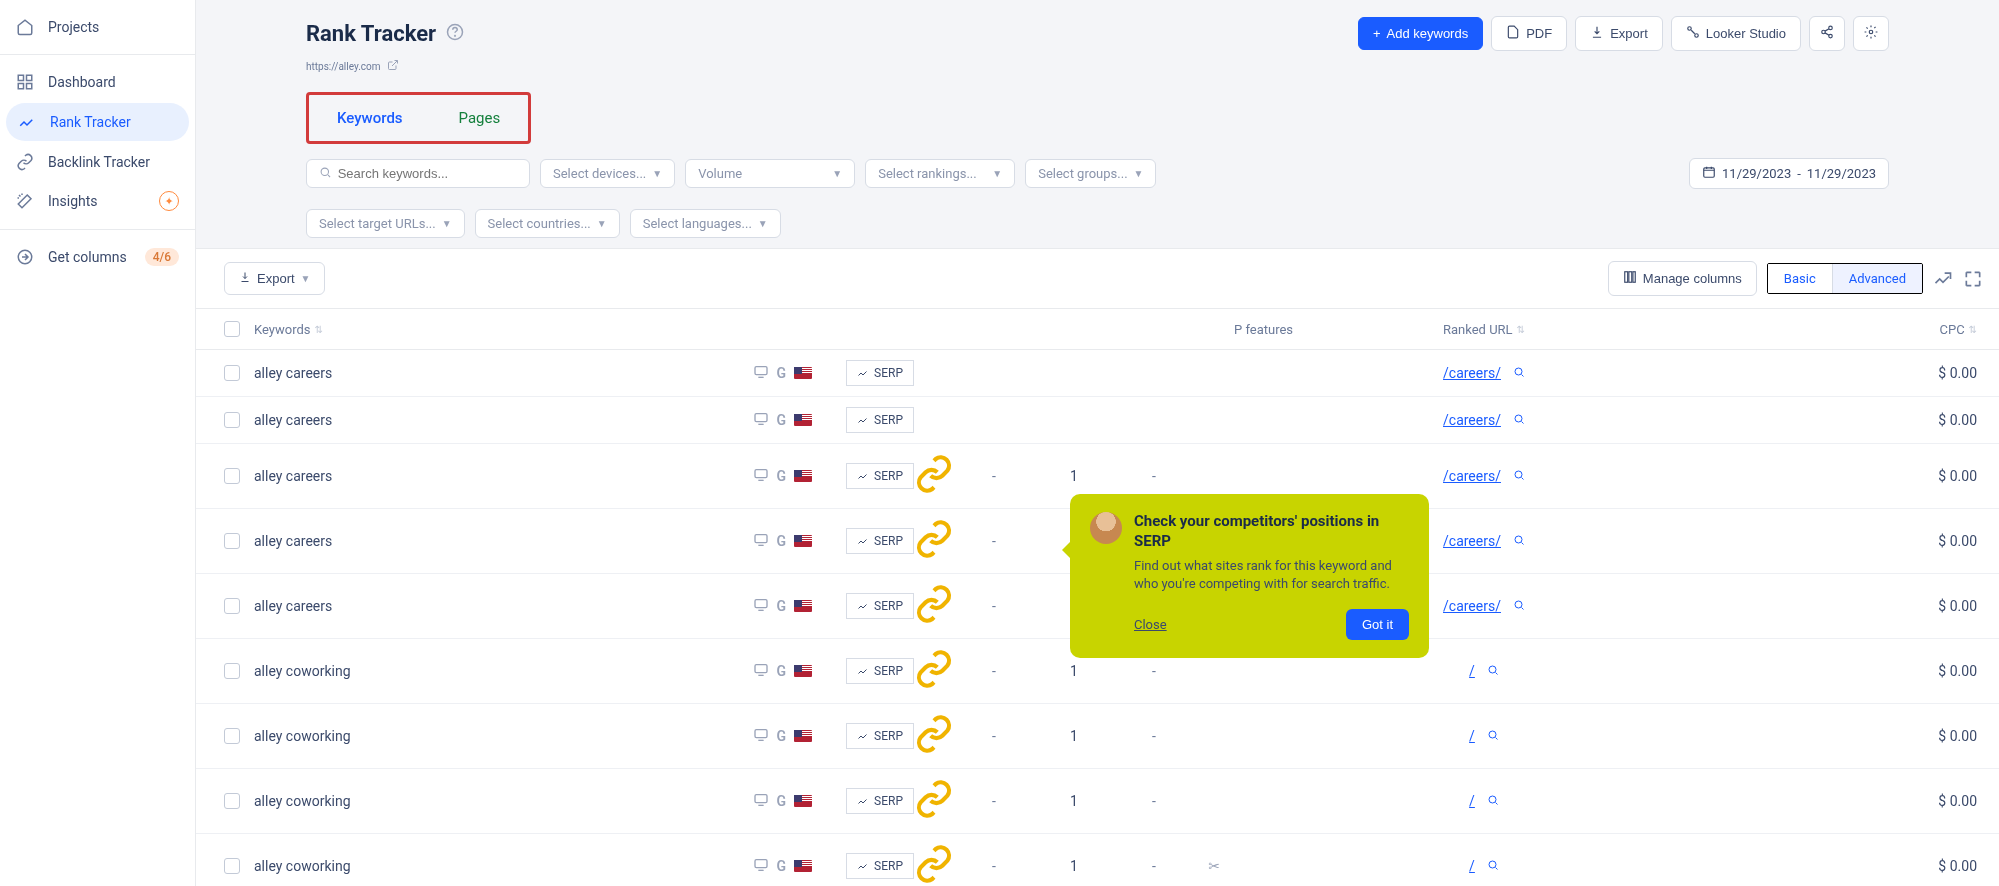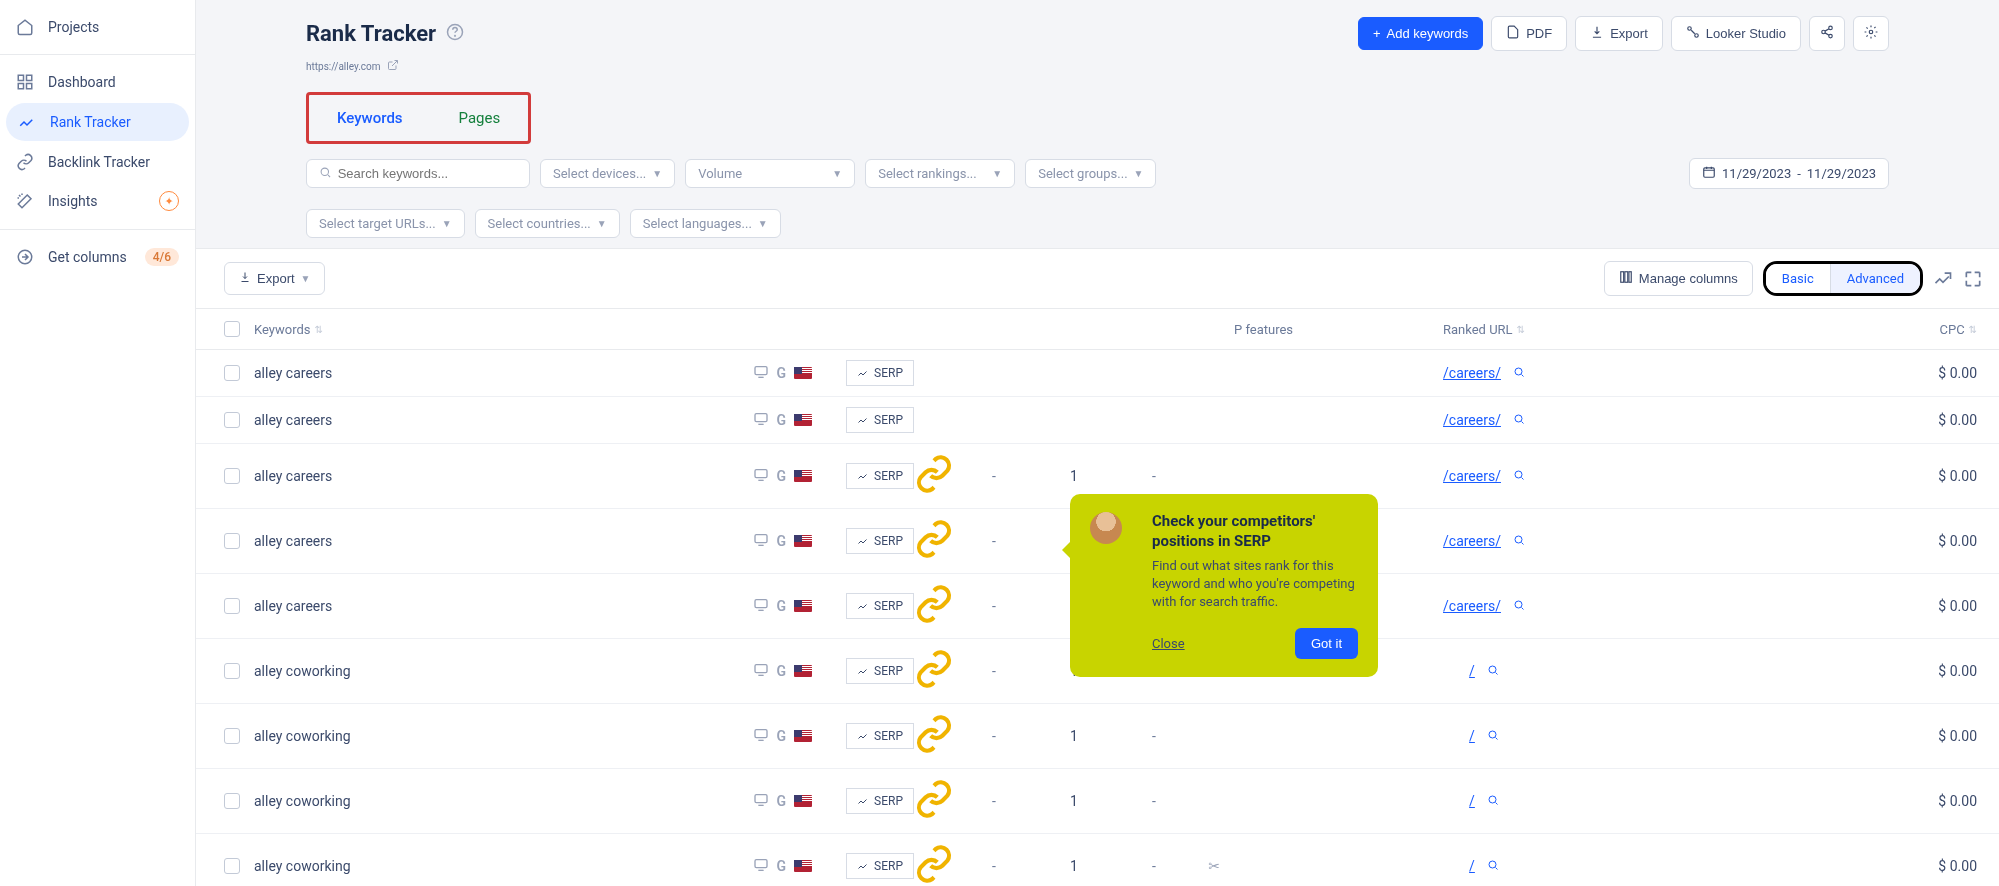--- a/index.html
+++ b/index.html
@@ -40,21 +40,21 @@
 .filter { display: flex; align-items: center; gap: 6px; padding: 6px 12px; border: 1px solid #d7dce5; background: #fff; border-radius: 6px; font-size: 13px; color: #8a94ab; min-width: 130px; justify-content: space-between; cursor: pointer; }
 .filter-search { width: 224px; justify-content: flex-start; cursor: text; }
 .filter-search input { border: 0; outline: 0; font-size: 13px; color: #3b4a6b; width: 100%; background: transparent; }
 .date-filter { margin-left: auto; display: flex; align-items: center; gap: 6px; padding: 6px 12px; border: 1px solid #d7dce5; background: #fff; border-radius: 6px; font-size: 13px; color: #3b4a6b; }
 .caret { color: #9aa3b8; font-size: 10px; }
 
 
 .toolbar { display: flex; align-items: center; justify-content: space-between; padding: 12px 16px 12px 28px; background: #fff; border-top: 1px solid #e8eaed; }
 .toolbar-left { display: flex; gap: 10px; }
 .toolbar-right { display: flex; gap: 10px; align-items: center; }
-.segmented { display: flex; border: 3px solid #000000; border-radius: 14px; overflow: hidden; }
+.segmented { display: flex; border: 1px solid #000000; border-radius: 2px; overflow: hidden; }
 .seg { padding: 7px 16px; font-size: 13px; cursor: pointer; background: #fff; }
 .seg.basic { color: #1a5cff; }
 .seg.adv { background: #eef2ff; color: #1a5cff; border-left: 1px solid #d7dce5; }
 .tool-icon { width: 20px; height: 20px; color: #6b7a99; cursor: pointer; display: inline-flex; align-items: center; justify-content: center; }
 
 
 .table { background: #fff; }
 .thead { display: flex; align-items: center; padding: 12px 16px 12px 28px; border-top: 1px solid #e8eaed; border-bottom: 1px solid #e8eaed; }
 .th { color: #6b7a99; font-size: 13px; display: flex; align-items: center; gap: 4px; }
 .col-cb { width: 30px; }
@@ -76,21 +76,21 @@
 .col-dash1 { width: 80px; text-align: center; color: #6b7a99; }
 .col-one { width: 80px; text-align: center; color: #3b4a6b; }
 .col-dash2 { width: 80px; text-align: center; color: #6b7a99; }
 .col-scissors { width: 40px; text-align: center; color: #9aa3b8; }
 .ranked-link { color: #1a5cff; display: inline-flex; align-items: flex-end; gap: 12px; text-decoration: underline; }
 .search-mini { color: #1a5cff; font-size: 12px; }
 .cpc-val { color: #3b4a6b; }
 .checkbox { width: 16px; height: 16px; border: 1.5px solid #c3cad7; border-radius: 3px; cursor: pointer; }
 
 
-.popover { position: absolute; background: #c8d400; border-radius: 10px; padding: 18px 20px; width: 308px; top: 246px; left: 874px; display: flex; gap: 30px; z-index: 50; }
+.popover { position: absolute; background: #c8d400; border-radius: 10px; padding: 18px 20px; width: 359px; top: 246px; left: 874px; display: flex; gap: 12px; z-index: 50; }
 .popover::before { content:""; position:absolute; left:-8px; top:48px; width:0; height:0; border-top:8px solid transparent; border-bottom:8px solid transparent; border-right:8px solid #c8d400; }
 .avatar { width: 32px; height: 32px; border-radius: 50%; background: #d9a066; flex-shrink: 0; background-image: radial-gradient(circle at 50% 30%, #e8c097 35%, #c78850 36%); }
 .pop-content { flex: 1; display: flex; flex-direction: column; gap: 6px; }
 .pop-title { font-weight: 700; color: #1a2b49; font-size: 15px; line-height: 1.3; }
 .pop-text { color: #3b4a6b; font-size: 13px; line-height: 1.4; }
 .pop-actions { display: flex; justify-content: space-between; align-items: center; margin-top: 10px; }
 .pop-close { color: #3b4a6b; text-decoration: underline; font-size: 13px; cursor: pointer; }
 .pop-gotit { background: #1a5cff; color: #fff; border: 0; padding: 8px 16px; border-radius: 6px; font-size: 13px; cursor: pointer; }
 
 .content-scroll { position: relative; }

